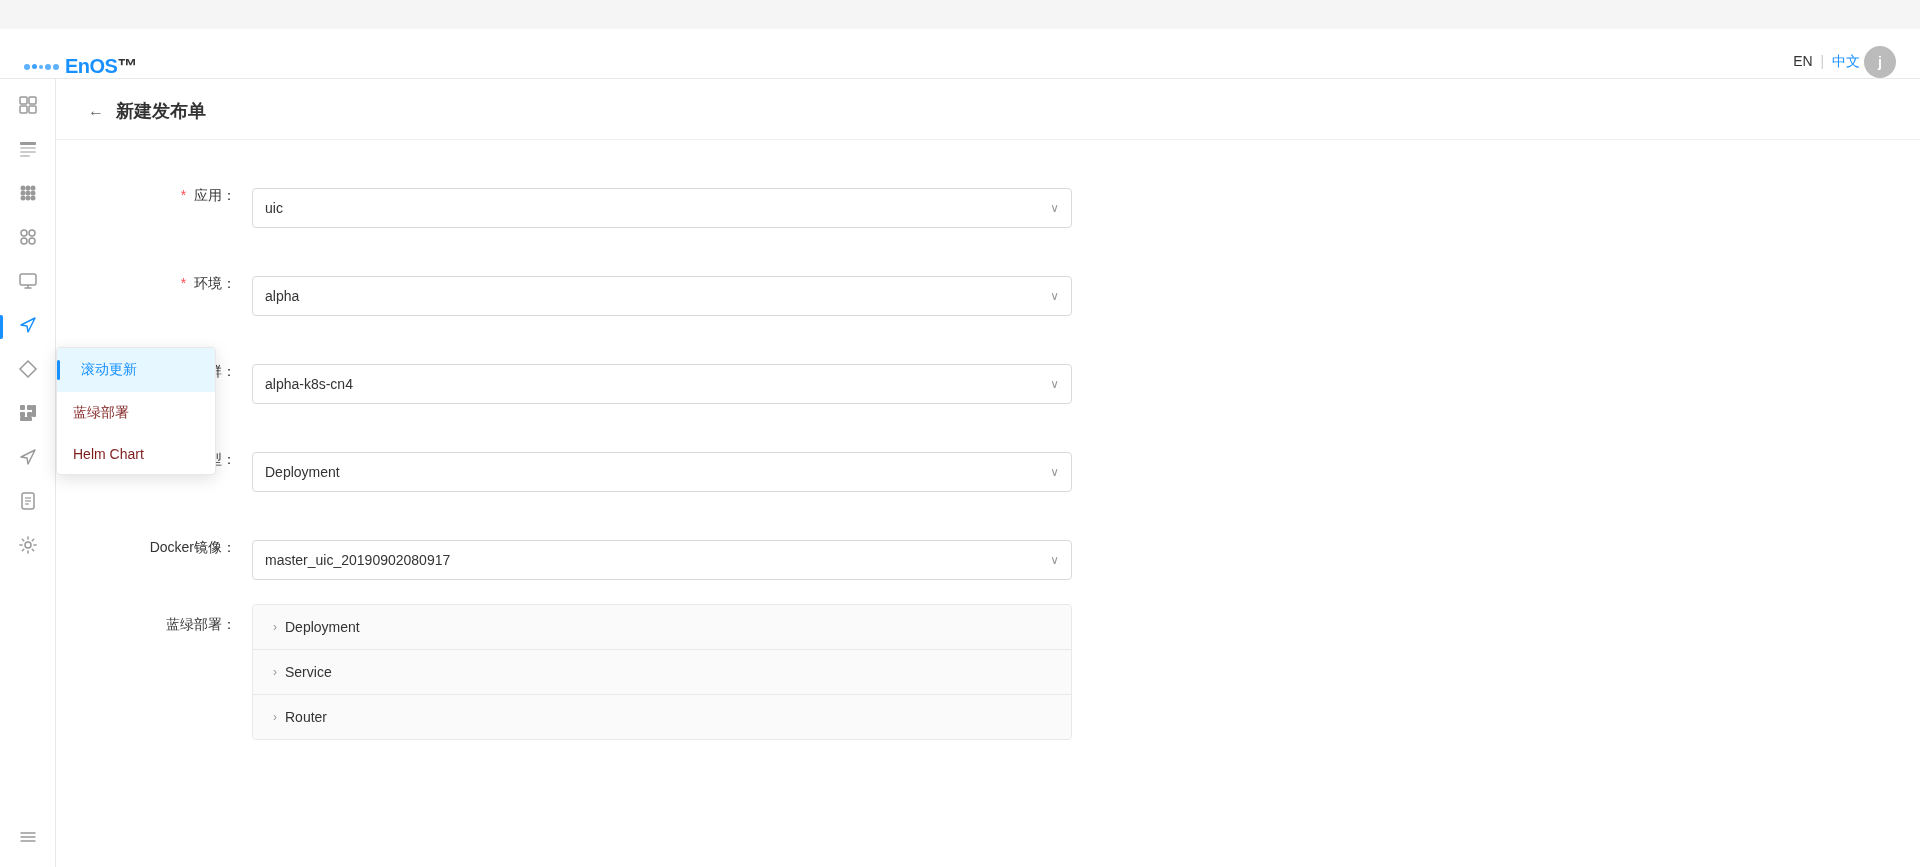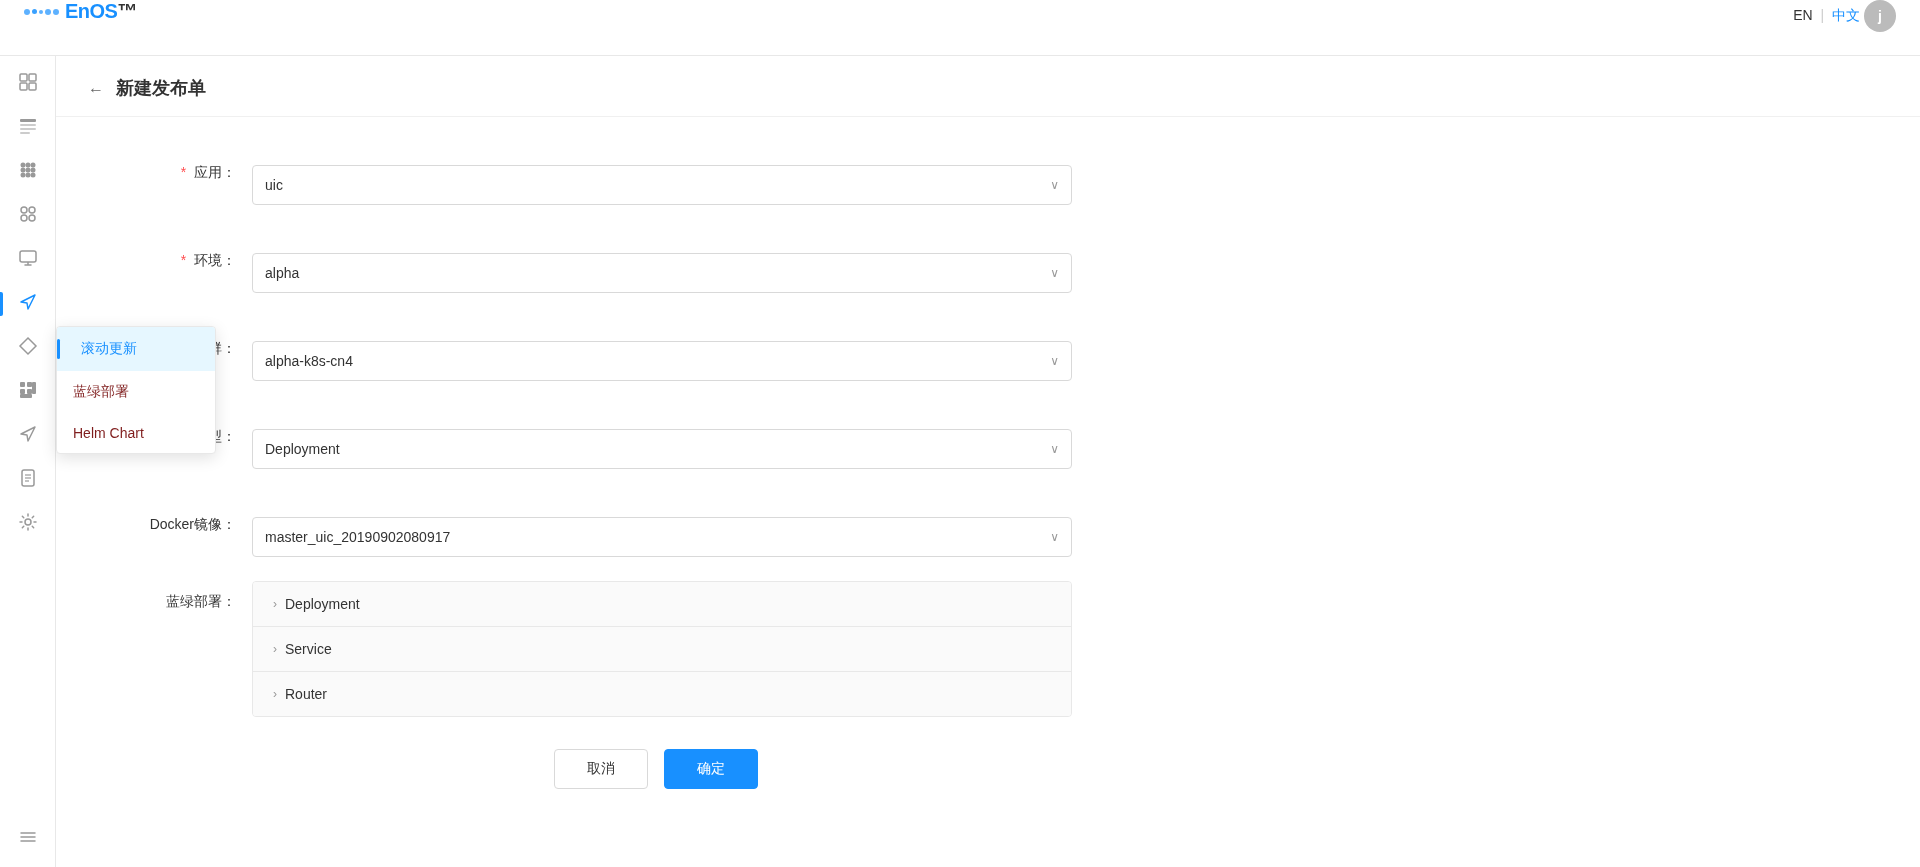--- a/index.html
+++ b/index.html
@@ -1,28 +1,29 @@
 <!DOCTYPE html>
 <html><head>
   <meta charset="utf-8">
   <style>
     * { box-sizing: border-box; margin: 0; padding: 0; }
     body { font-family: -apple-system, BlinkMacSystemFont, 'Segoe UI', Arial, sans-serif; background: #f5f5f5; height: 867px; overflow: hidden; display: flex; flex-direction: column; }
 
     
     .topbar {
-      height: 56px;
+      height: 50px;
       background: #fff;
       border-bottom: 1px solid #e8e8e8;
       display: flex;
-      align-items: flex-start;
+      align-items: flex-end;
       justify-content: space-between;
       padding: 0 24px;
       flex-shrink: 0;
       z-index: 100;
+      margin-top: 29px;
     }
     .topbar-logo {
       display: flex;
       align-items: center;
       gap: 6px;
     }
     .logo-dots {
       display: flex;
       gap: 2px;
       align-items: center;
@@ -115,21 +116,21 @@
       border-radius: 0 2px 2px 0;
     }
     .sidebar-bottom {
       margin-top: auto;
     }
 
     
     .dropdown-menu {
       position: absolute;
       left: 56px;
-      top: 326px;
+      top: 347px;
       background: #fff;
       border: 1px solid #e8e8e8;
       border-radius: 4px;
       box-shadow: 0 4px 16px rgba(0,0,0,0.12);
       width: 160px;
       z-index: 200;
       overflow: hidden;
     }
     .dropdown-menu-item {
       padding: 12px 16px;
@@ -518,20 +519,16 @@
               <span>Service</span>
             </div>
             <div class="config-item">
               <span class="chevron-right">›</span>
               <span>Router</span>
             </div>
           </div>
         </div>
       </div>
 
-      <div class="action-row">
-        <button class="btn">取消</button>
-        <button class="btn btn-primary">确定</button>
-      </div>
 
     </div>
   </div>
 </div>
 
 </body></html>

